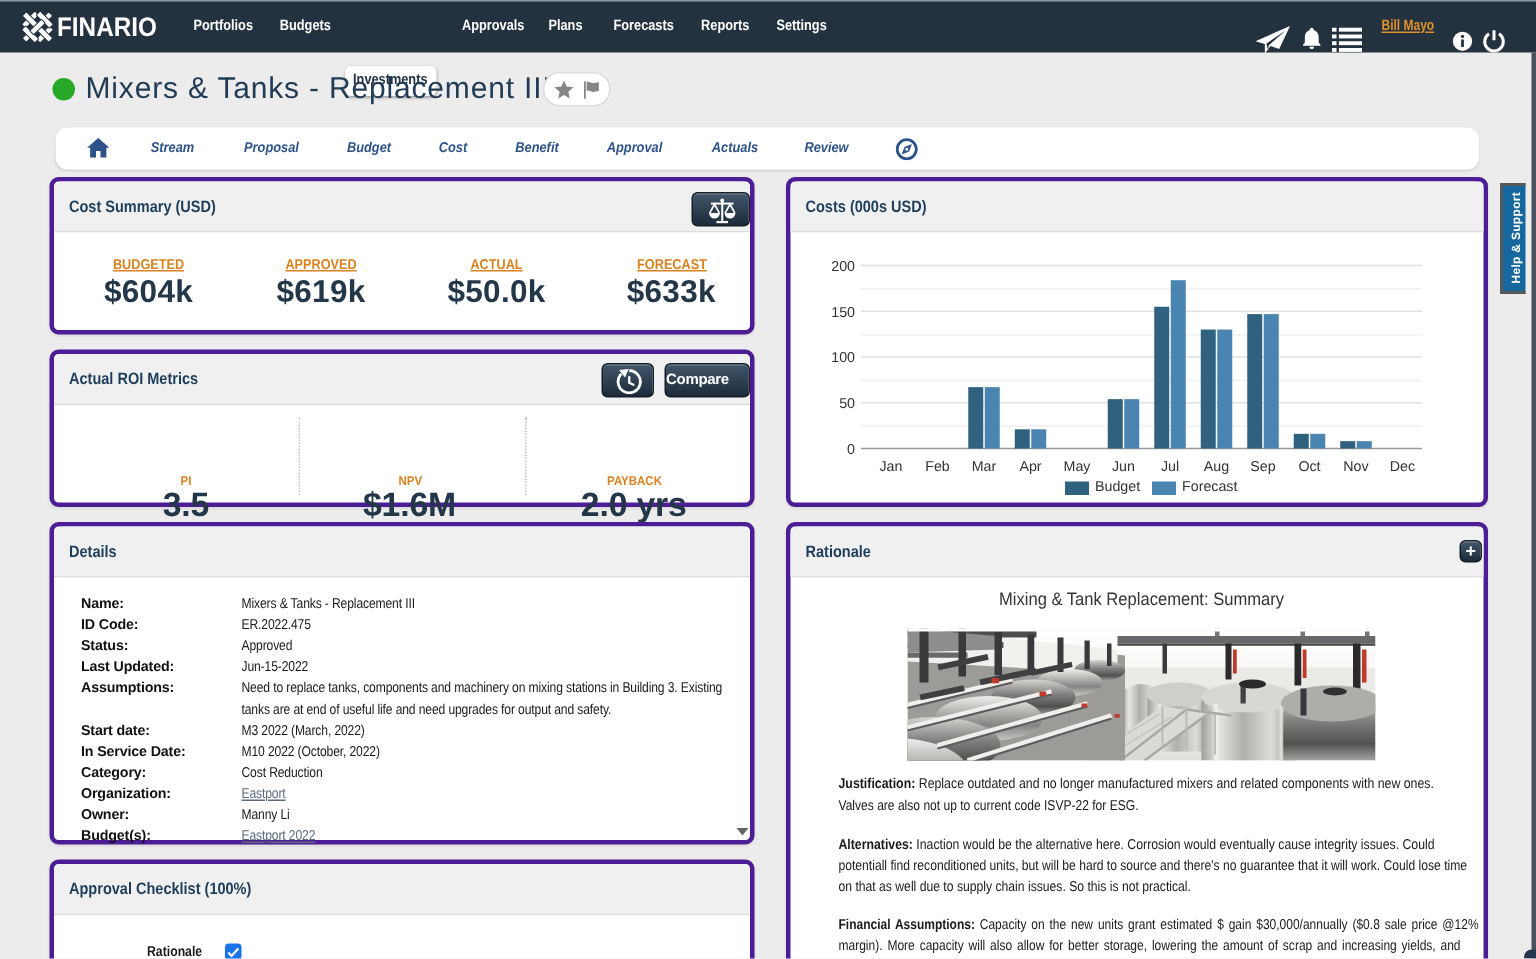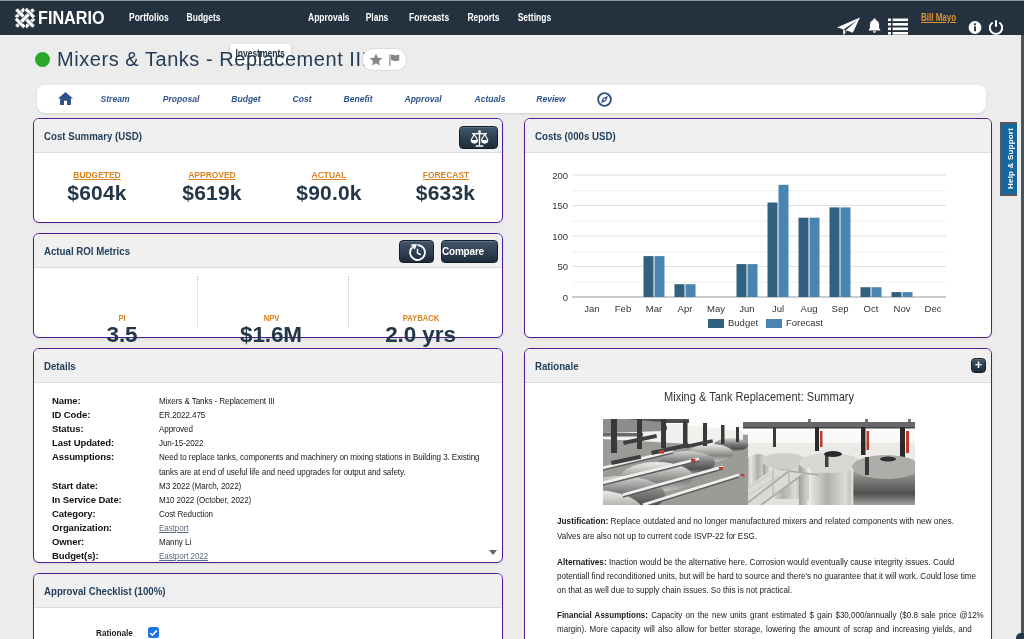--- a/index.html
+++ b/index.html
@@ -21,21 +21,21 @@
 
 #gdot { position:absolute; left:35px; top:52px; width:15px; height:15px; border-radius:50%; background:#28a828; }
 #ptitle { position:absolute; left:57px; top:48px; font-size:20px; letter-spacing:0.55px; color:#223c55; white-space:nowrap; }
 #pillsf { position:absolute; left:362px; top:48px; width:45px; height:23px; background:#fff; border:1px solid #dcdcdc; border-radius:11px; }
 
 
 #tabbar { position:absolute; left:37px; top:85px; width:949px; height:28px; background:#ffffff; border-radius:8px; box-shadow:0 1px 2px rgba(0,0,0,0.12);font-style:italic; }
 .tab { position:absolute; top:0; height:28px; line-height:28px; font-size:9.5px; font-weight:bold; color:#2d5288; text-align:center; transform:scaleX(0.9); }
 
 
-.card { position:absolute; background:#fff; border:1px solid #4c1d95; border-radius:6px; box-shadow:0 1px 2px rgba(0,0,0,0.08); }
+.card { position:absolute; background:#fff; border:3px solid #4c1d95; border-radius:6px; box-shadow:0 1px 2px rgba(0,0,0,0.08); }
 .chead { position:absolute; left:0; top:0; right:0; height:34px; background:#f0f0f0; border-bottom:1px solid #dcdcdc; border-radius:5px 5px 0 0; }
 .chead .t { position:absolute; left:10px; top:11px; font-size:11px; font-weight:bold; color:#1d3d5a; transform:scaleX(0.88); transform-origin:0 0; white-space:nowrap; }
 .dbtn { position:absolute; background:linear-gradient(#42566a,#1c2b3a); border:1px solid #131e29; border-radius:4px; box-shadow:inset 0 1px 0 rgba(255,255,255,0.15); }
 
 
 .csbox { position:absolute; top:17px; text-align:center; }
 .cslabel { font-size:9.5px; line-height:10px; font-weight:bold; color:#d9821f; text-decoration:underline; transform:scaleX(0.89); }
 .csval { font-size:21px; line-height:21px; font-weight:bold; color:#233748; margin-top:2px; letter-spacing:0.2px; }
 
 
@@ -169,21 +169,21 @@
       <div class="csbox" style="left:4px;width:118px">
           <div class="cslabel">BUDGETED</div>
           <div class="csval">$604k</div>
         </div>
       <div class="csbox" style="left:119px;width:118px">
           <div class="cslabel">APPROVED</div>
           <div class="csval">$619k</div>
         </div>
       <div class="csbox" style="left:236px;width:118px">
           <div class="cslabel">ACTUAL</div>
-          <div class="csval">$90.0k</div>
+          <div class="csval">$50.0k</div>
         </div>
       <div class="csbox" style="left:352.5px;width:118px">
           <div class="cslabel">FORECAST</div>
           <div class="csval">$633k</div>
         </div>
     </div>
   </div>
 
   <div class="card" style="left:33px;top:233px;width:470px;height:105px">
     <div class="chead">

